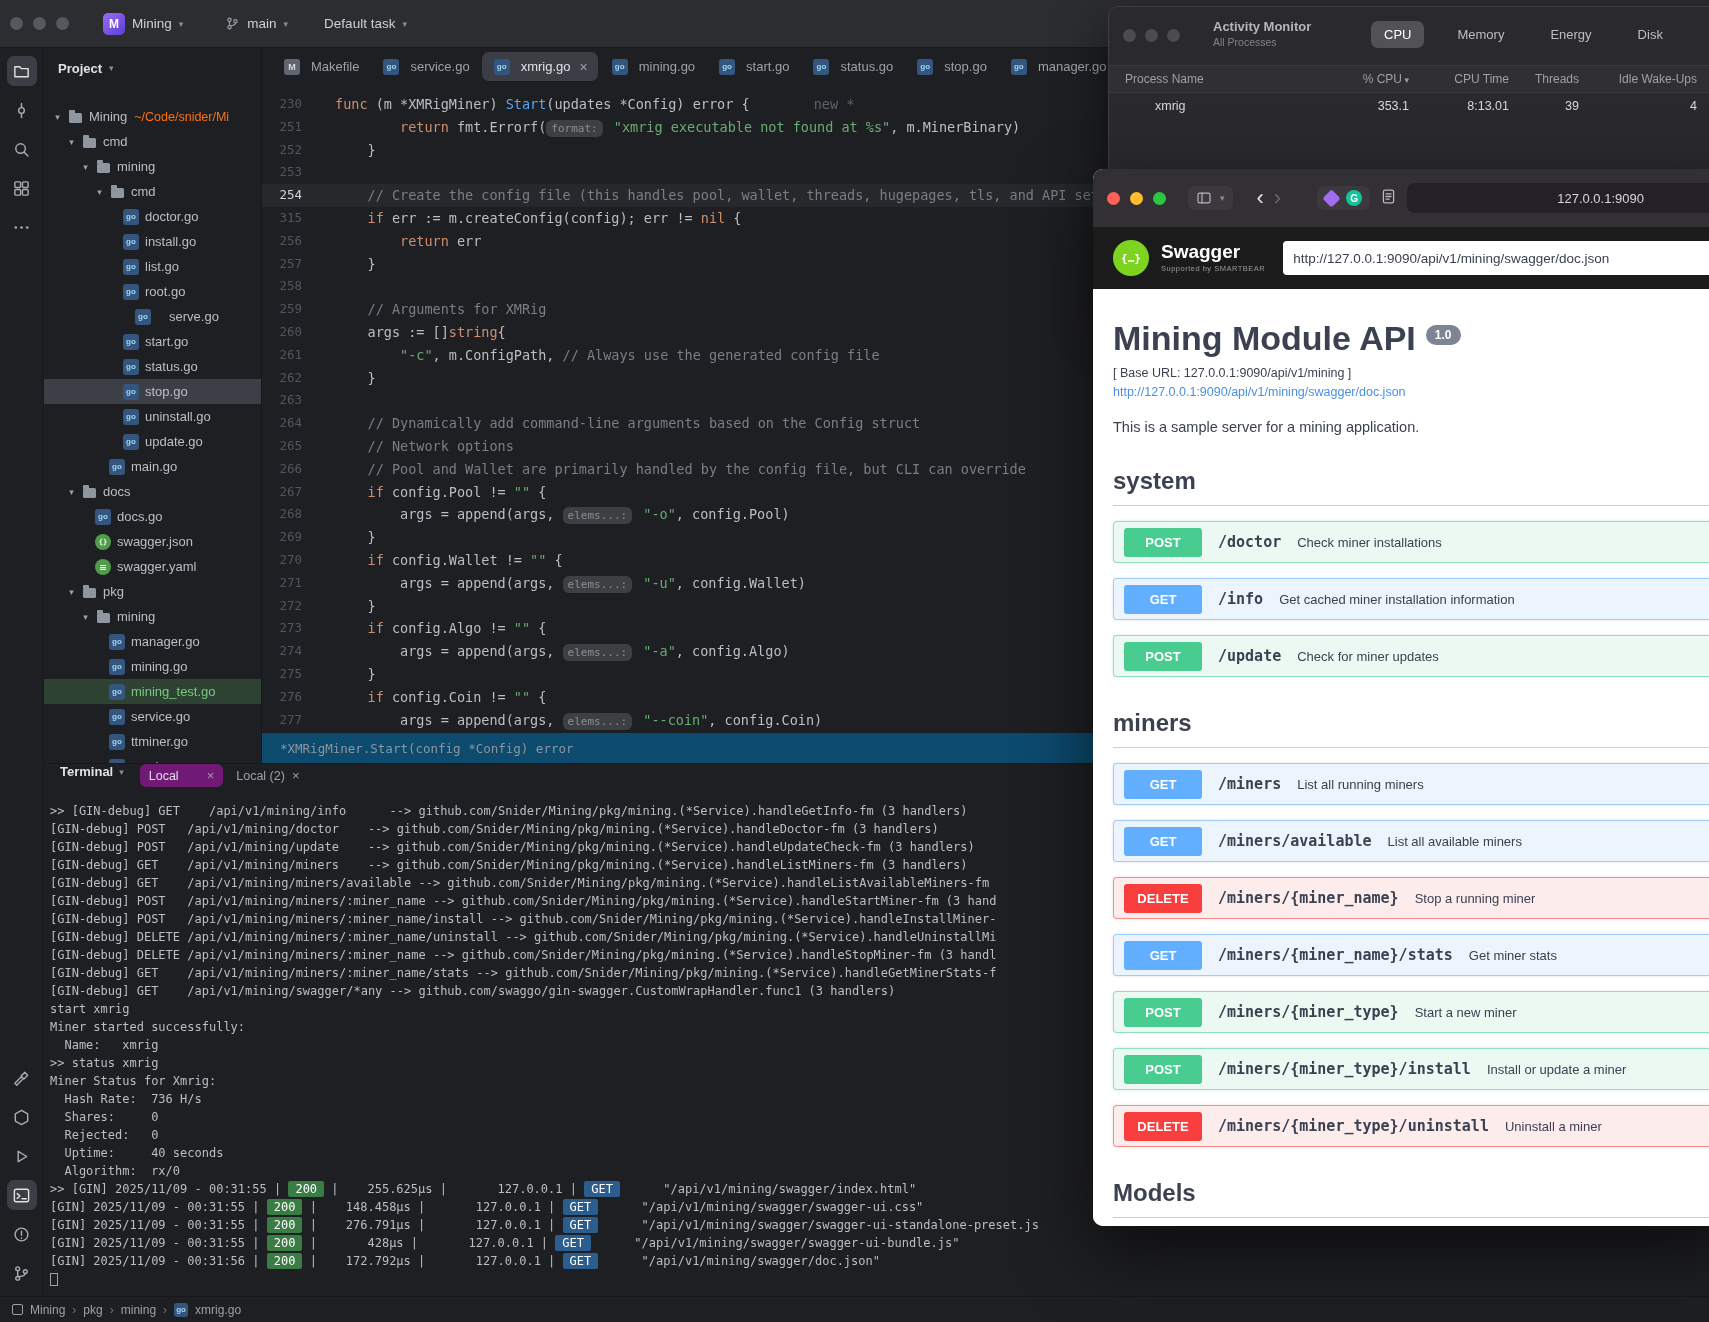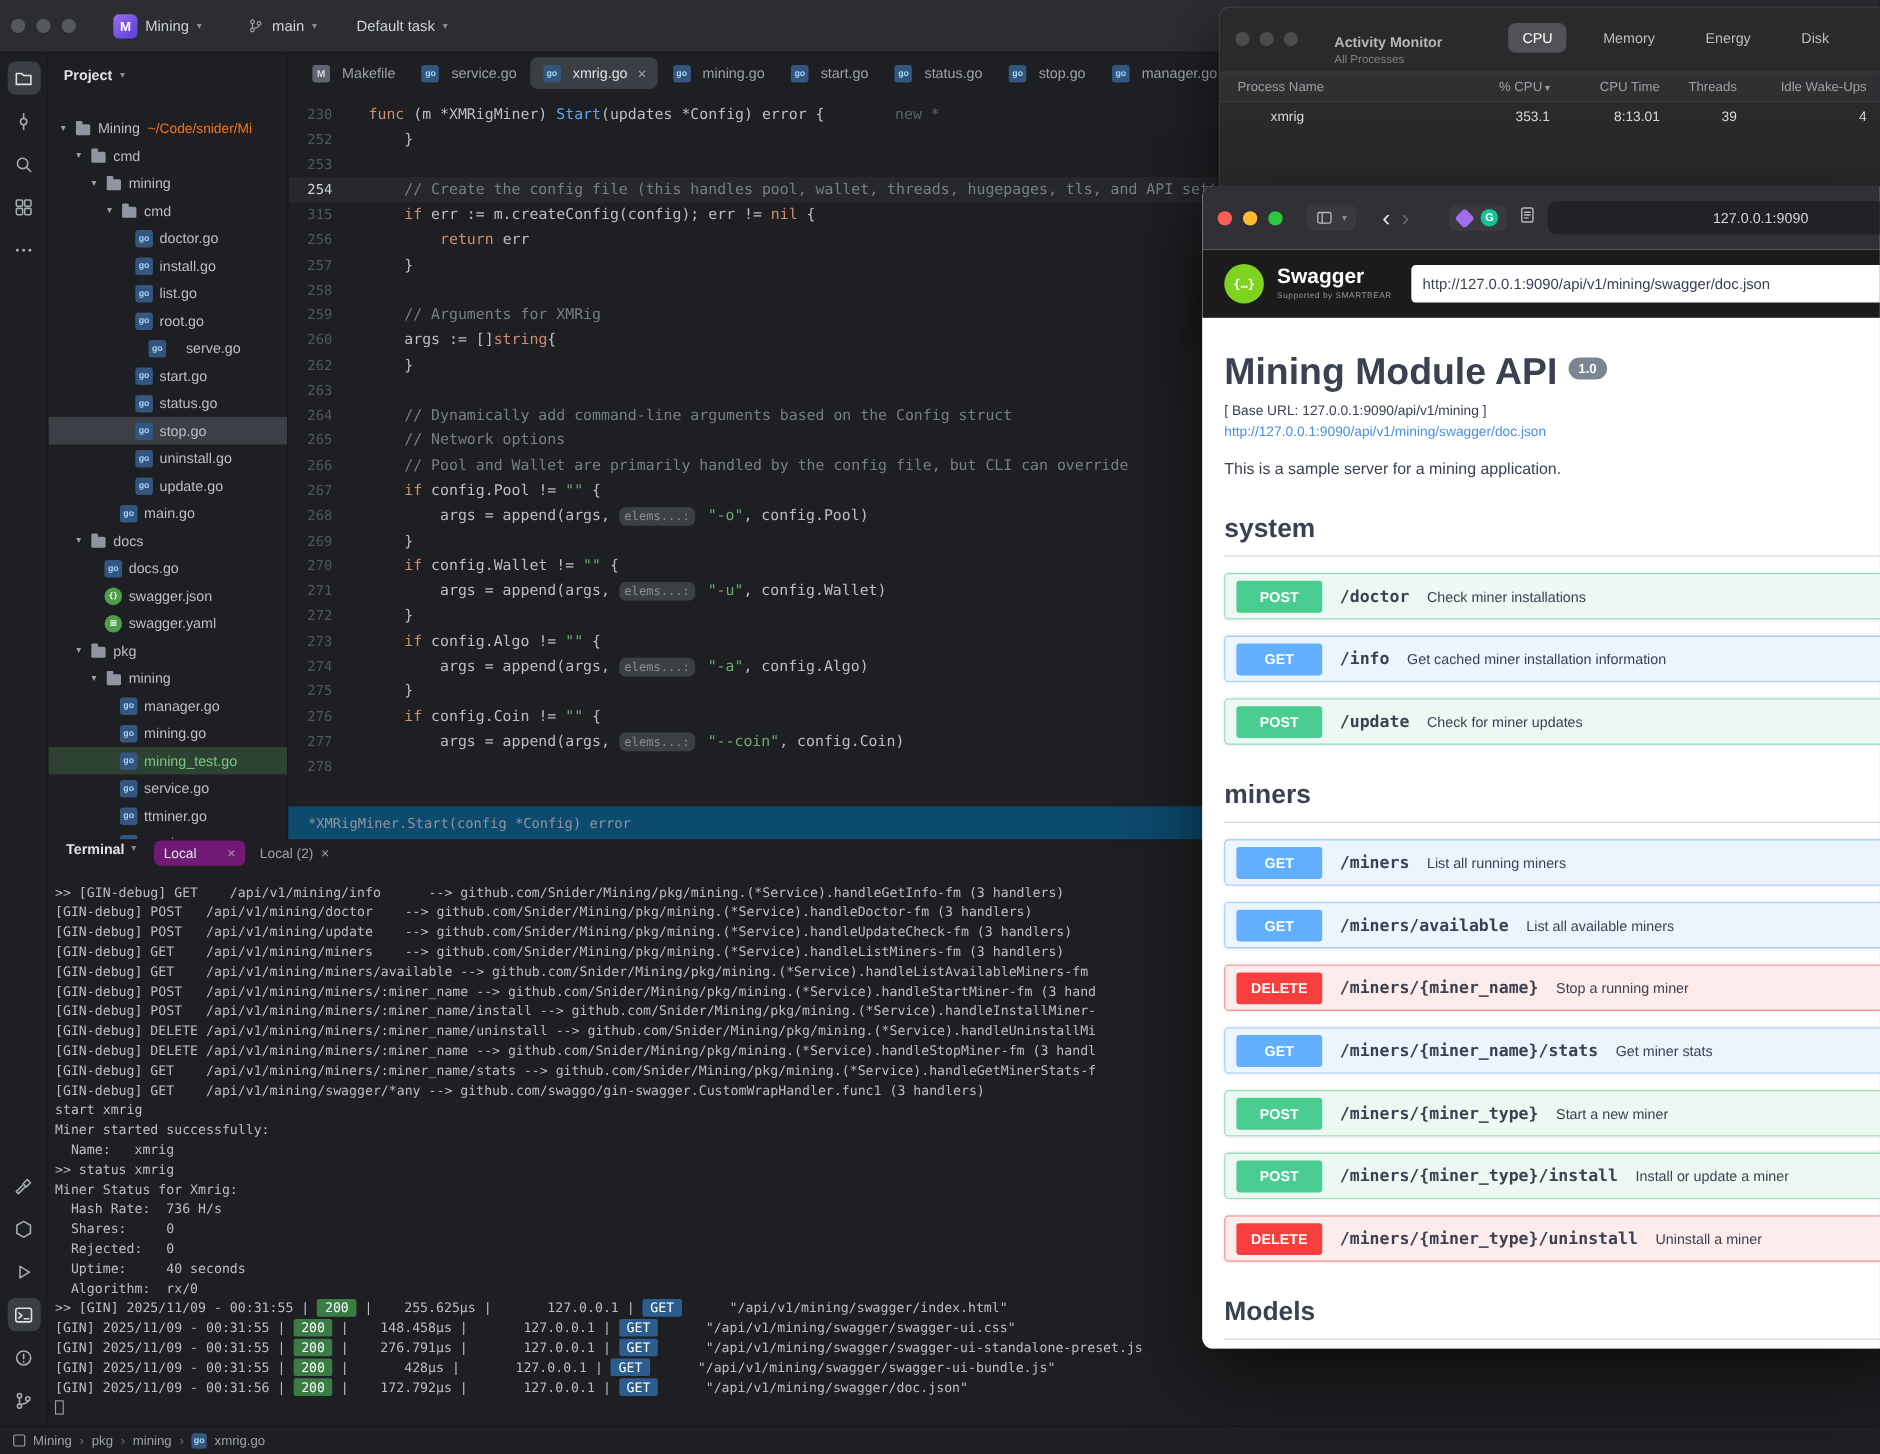--- a/index.html
+++ b/index.html
@@ -77,21 +77,21 @@
 
   .statusbar{position:absolute;left:0;bottom:0;width:100%;height:26px;background:#1e1f22;border-top:1px solid #17181a;display:flex;align-items:center;gap:7px;padding-left:12px;color:#9da0a8;font-size:12px;z-index:2;}
   .win-ic{width:11px;height:11px;border:1.3px solid #9da0a8;border-radius:2px;display:inline-block;}
   .bsep{color:#6f737a;}
   .statusbar .fic{width:14px;height:14px;margin:0;}
 
   
   .am{position:absolute;left:1108px;top:6px;width:780px;height:300px;background:#2a2a2c;border:1px solid #3e3e41;border-radius:10px;box-shadow:0 18px 50px rgba(0,0,0,.55);z-index:5;color:#d8d8da;}
   .am .tl{background:#4c4c4f;margin-left:0;}
   .am-lights{position:absolute;left:14px;top:22px;display:flex;gap:9px;}
-  .am-titleblock{position:absolute;left:104px;top:24px;}
+  .am-titleblock{position:absolute;left:104px;top:12px;}
   .am-title{font-size:13px;font-weight:700;color:#b6b6b9;}
   .am-sub{font-size:10.5px;color:#828286;margin-top:2px;}
   .am-tabs{position:absolute;left:262px;top:14px;display:flex;align-items:center;gap:20px;}
   .am-tab{font-size:13px;color:#bdbdc1;padding:6px 13px;border-radius:7px;white-space:nowrap;}
   .am-tab.active{background:#525256;color:#fff;}
   .am-grid{display:grid;grid-template-columns:230px 86px 100px 70px 118px;align-items:center;}
   .am-headerrow{position:absolute;left:0;right:0;top:58px;height:28px;border-top:1px solid #3b3b3e;border-bottom:1px solid #3b3b3e;background:#303033;}
   .am-hcell{font-size:12px;color:#9fa0a4;padding-left:16px;white-space:nowrap;}
   .am-hcell.num{text-align:right;padding:0 16px 0 0;}
   .am-sort{font-size:9px;color:#9fa0a4;}
@@ -417,29 +417,31 @@
       </div>
       <div class="etab">
         <span class="fic fic-go"></span>
         <span class="tablabel">manager.go</span>
       </div>
     </div>
 
   <div class="editor">
     <div>
         <div class="cline"><span class="lnum">230</span><span class="ctext"><span class="tok-k">func </span><span class="tok-d">(m *XMRigMiner) </span><span class="tok-f">Start</span><span class="tok-d">(updates *Config) error { </span><span class="tok-a">new *</span></span></div>
+        <div class="cline"><span class="lnum">251</span><span class="ctext"><span class="tok-d">        </span><span class="tok-k">return</span><span class="tok-d"> fmt.Errorf(</span><span class="tok-h">format:</span><span class="tok-d"> </span><span class="tok-s">"xmrig executable not found at %s"</span><span class="tok-d">, m.MinerBinary)</span></span></div>
         <div class="cline"><span class="lnum">252</span><span class="ctext"><span class="tok-d">    }</span></span></div>
         <div class="cline"><span class="lnum">253</span><span class="ctext"></span></div>
         <div class="cline caret"><span class="lnum">254</span><span class="ctext"><span class="tok-d">    </span><span class="tok-c">// Create the config file (this handles pool, wallet, threads, hugepages, tls, and API settings)</span></span></div>
         <div class="cline"><span class="lnum">315</span><span class="ctext"><span class="tok-d">    </span><span class="tok-k">if</span><span class="tok-d"> err := m.createConfig(config); err != </span><span class="tok-k">nil</span><span class="tok-d"> {</span></span></div>
         <div class="cline"><span class="lnum">256</span><span class="ctext"><span class="tok-d">        </span><span class="tok-k">return</span><span class="tok-d"> err</span></span></div>
         <div class="cline"><span class="lnum">257</span><span class="ctext"><span class="tok-d">    }</span></span></div>
         <div class="cline"><span class="lnum">258</span><span class="ctext"></span></div>
         <div class="cline"><span class="lnum">259</span><span class="ctext"><span class="tok-d">    </span><span class="tok-c">// Arguments for XMRig</span></span></div>
         <div class="cline"><span class="lnum">260</span><span class="ctext"><span class="tok-d">    args := []</span><span class="tok-k">string</span><span class="tok-d">{</span></span></div>
+        <div class="cline"><span class="lnum">261</span><span class="ctext"><span class="tok-d">        </span><span class="tok-s">"-c"</span><span class="tok-d">, m.ConfigPath, </span><span class="tok-c">// Always use the generated config file</span></span></div>
         <div class="cline"><span class="lnum">262</span><span class="ctext"><span class="tok-d">    }</span></span></div>
         <div class="cline"><span class="lnum">263</span><span class="ctext"></span></div>
         <div class="cline"><span class="lnum">264</span><span class="ctext"><span class="tok-d">    </span><span class="tok-c">// Dynamically add command-line arguments based on the Config struct</span></span></div>
         <div class="cline"><span class="lnum">265</span><span class="ctext"><span class="tok-d">    </span><span class="tok-c">// Network options</span></span></div>
         <div class="cline"><span class="lnum">266</span><span class="ctext"><span class="tok-d">    </span><span class="tok-c">// Pool and Wallet are primarily handled by the config file, but CLI can override</span></span></div>
         <div class="cline"><span class="lnum">267</span><span class="ctext"><span class="tok-d">    </span><span class="tok-k">if</span><span class="tok-d"> config.Pool != </span><span class="tok-s">""</span><span class="tok-d"> {</span></span></div>
         <div class="cline"><span class="lnum">268</span><span class="ctext"><span class="tok-d">        args = append(args, </span><span class="tok-h">elems...:</span><span class="tok-d"> </span><span class="tok-s">"-o"</span><span class="tok-d">, config.Pool)</span></span></div>
         <div class="cline"><span class="lnum">269</span><span class="ctext"><span class="tok-d">    }</span></span></div>
         <div class="cline"><span class="lnum">270</span><span class="ctext"><span class="tok-d">    </span><span class="tok-k">if</span><span class="tok-d"> config.Wallet != </span><span class="tok-s">""</span><span class="tok-d"> {</span></span></div>
         <div class="cline"><span class="lnum">271</span><span class="ctext"><span class="tok-d">        args = append(args, </span><span class="tok-h">elems...:</span><span class="tok-d"> </span><span class="tok-s">"-u"</span><span class="tok-d">, config.Wallet)</span></span></div>

